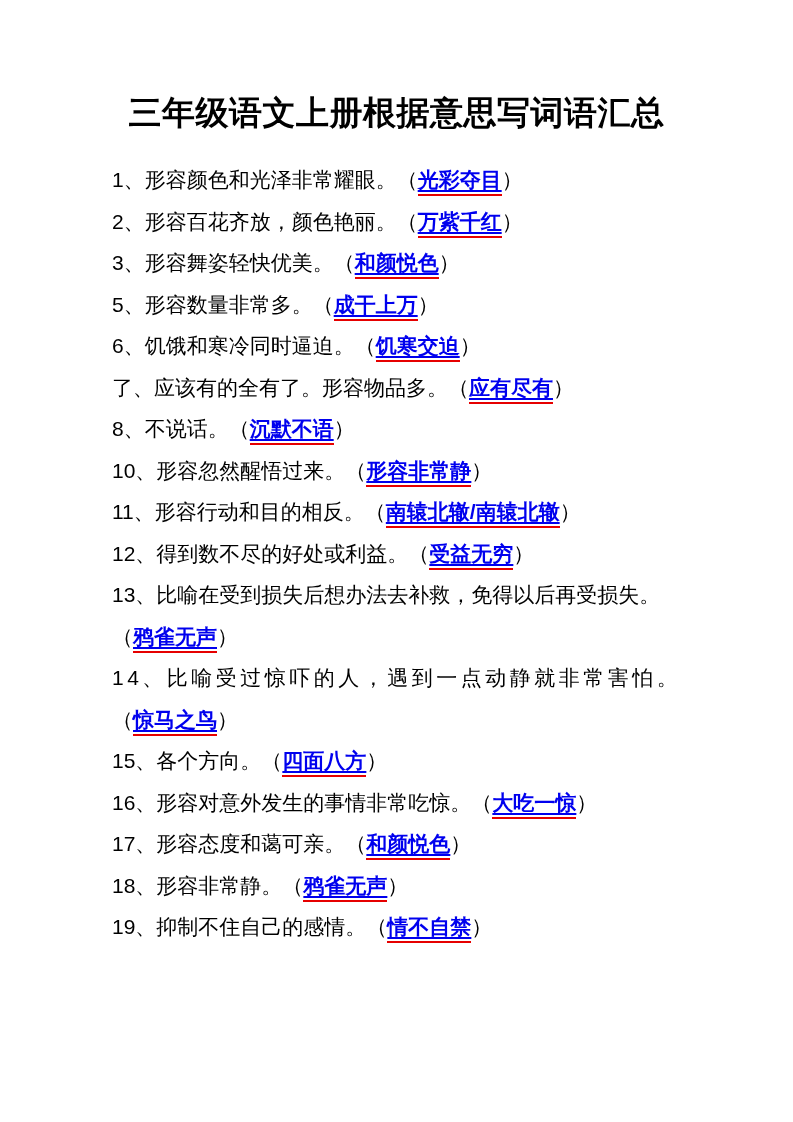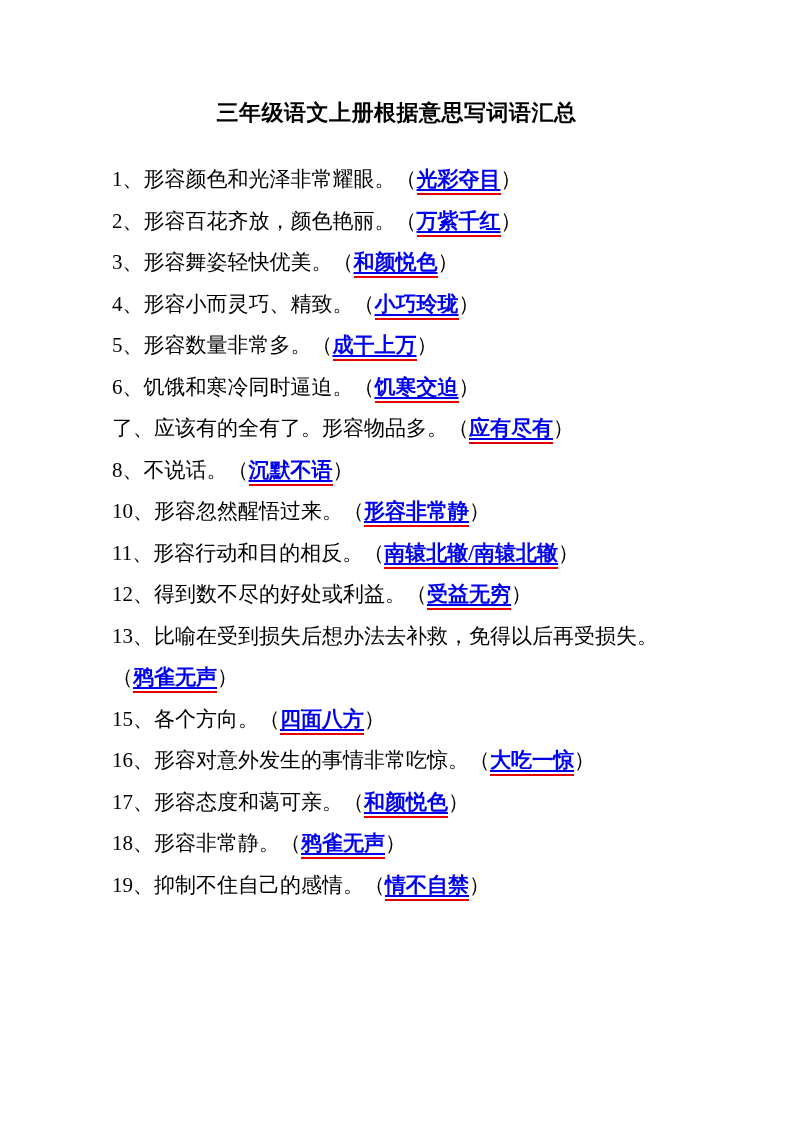--- a/index.html
+++ b/index.html
@@ -10,26 +10,26 @@
     margin: 0 auto;
     font-family: "Liberation Sans", sans-serif;
     color: var(--body-color, #000000);
     overflow: hidden;
   }
   .page { width: 793px; height: 1122px; background: #ffffff; }
   .title {
     padding-top: 95px;
     line-height: 36px;
     text-align: center;
-    font-size: 22px;
+    font-size: 33px;
     font-weight: bold;
     letter-spacing: 0.5px;
     color: var(--title-color, #000000);
   }
-  .list { margin: 28px 80px 0 112px; font-family: Liberation Serif, serif; }
+  .list { margin: 28px 80px 0 112px; }
   .line {
     font-size: 21px;
     line-height: 41.5px;
     white-space: nowrap;
     color: var(--body-color, #000000);
   }
   .line.spread { letter-spacing: 3.5px; }
   .label { display: inline; }
   .answer {
     display: inline-block;
@@ -56,23 +56,20 @@
   </div>
 
   <div class="item">
     <div class="line line1"><span class="label">2、</span><span class="text">形容百花齐放，颜色艳丽。</span><span class="paren open">（</span><span class="answer">万紫千红</span><span class="paren close">）</span></div>
   </div>
 
   <div class="item">
     <div class="line line1"><span class="label">3、</span><span class="text">形容舞姿轻快优美。</span><span class="paren open">（</span><span class="answer">和颜悦色</span><span class="paren close">）</span></div>
   </div>
 
-  <div class="item">
-    <div class="line line1"><span class="label">4、</span><span class="text">形容小而灵巧、精致。</span><span class="paren open">（</span><span class="answer">小巧玲珑</span><span class="paren close">）</span></div>
-  </div>
 
   <div class="item">
     <div class="line line1"><span class="label">5、</span><span class="text">形容数量非常多。</span><span class="paren open">（</span><span class="answer">成干上万</span><span class="paren close">）</span></div>
   </div>
 
   <div class="item">
     <div class="line line1"><span class="label">6、</span><span class="text">饥饿和寒冷同时逼迫。</span><span class="paren open">（</span><span class="answer">饥寒交迫</span><span class="paren close">）</span></div>
   </div>
 
   <div class="item">
@@ -94,20 +91,24 @@
 
   <div class="item">
     <div class="line line1"><span class="label">12、</span><span class="text">得到数不尽的好处或利益。</span><span class="paren open">（</span><span class="answer">受益无穷</span><span class="paren close">）</span></div>
   </div>
 
   <div class="item">
     <div class="line line1"><span class="label">13、</span><span class="text">比喻在受到损失后想办法去补救，免得以后再受损失。</span></div>
   <div class="line line2"><span class="paren open">（</span><span class="answer">鸦雀无声</span><span class="paren close">）</span></div>
       </div>
 
+  <div class="item">
+    <div class="line line1 spread"><span class="label">14、</span><span class="text">比喻受过惊吓的人，遇到一点动静就非常害怕。</span></div>
+  <div class="line line2"><span class="paren open">（</span><span class="answer">惊马之鸟</span><span class="paren close">）</span></div>
+      </div>
 
   <div class="item">
     <div class="line line1"><span class="label">15、</span><span class="text">各个方向。</span><span class="paren open">（</span><span class="answer">四面八方</span><span class="paren close">）</span></div>
   </div>
 
   <div class="item">
     <div class="line line1"><span class="label">16、</span><span class="text">形容对意外发生的事情非常吃惊。</span><span class="paren open">（</span><span class="answer">大吃一惊</span><span class="paren close">）</span></div>
   </div>
 
   <div class="item">

